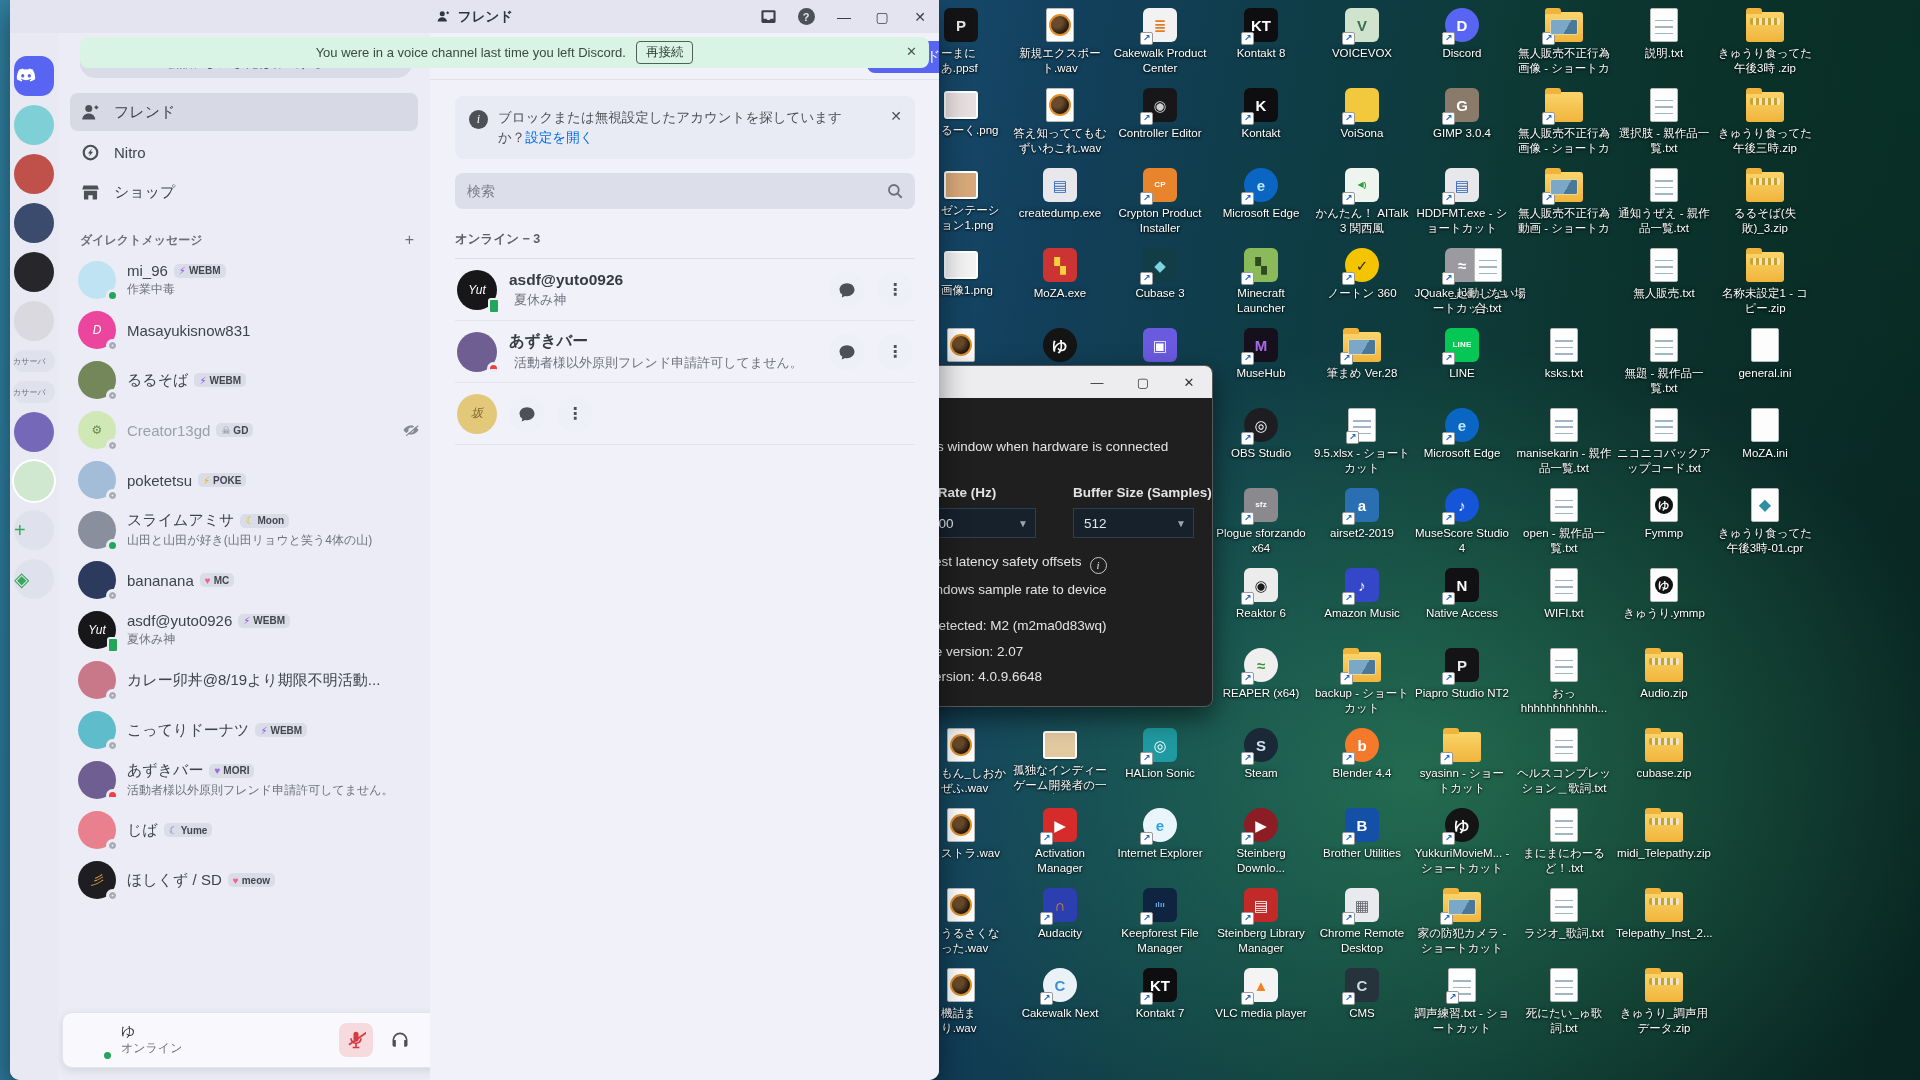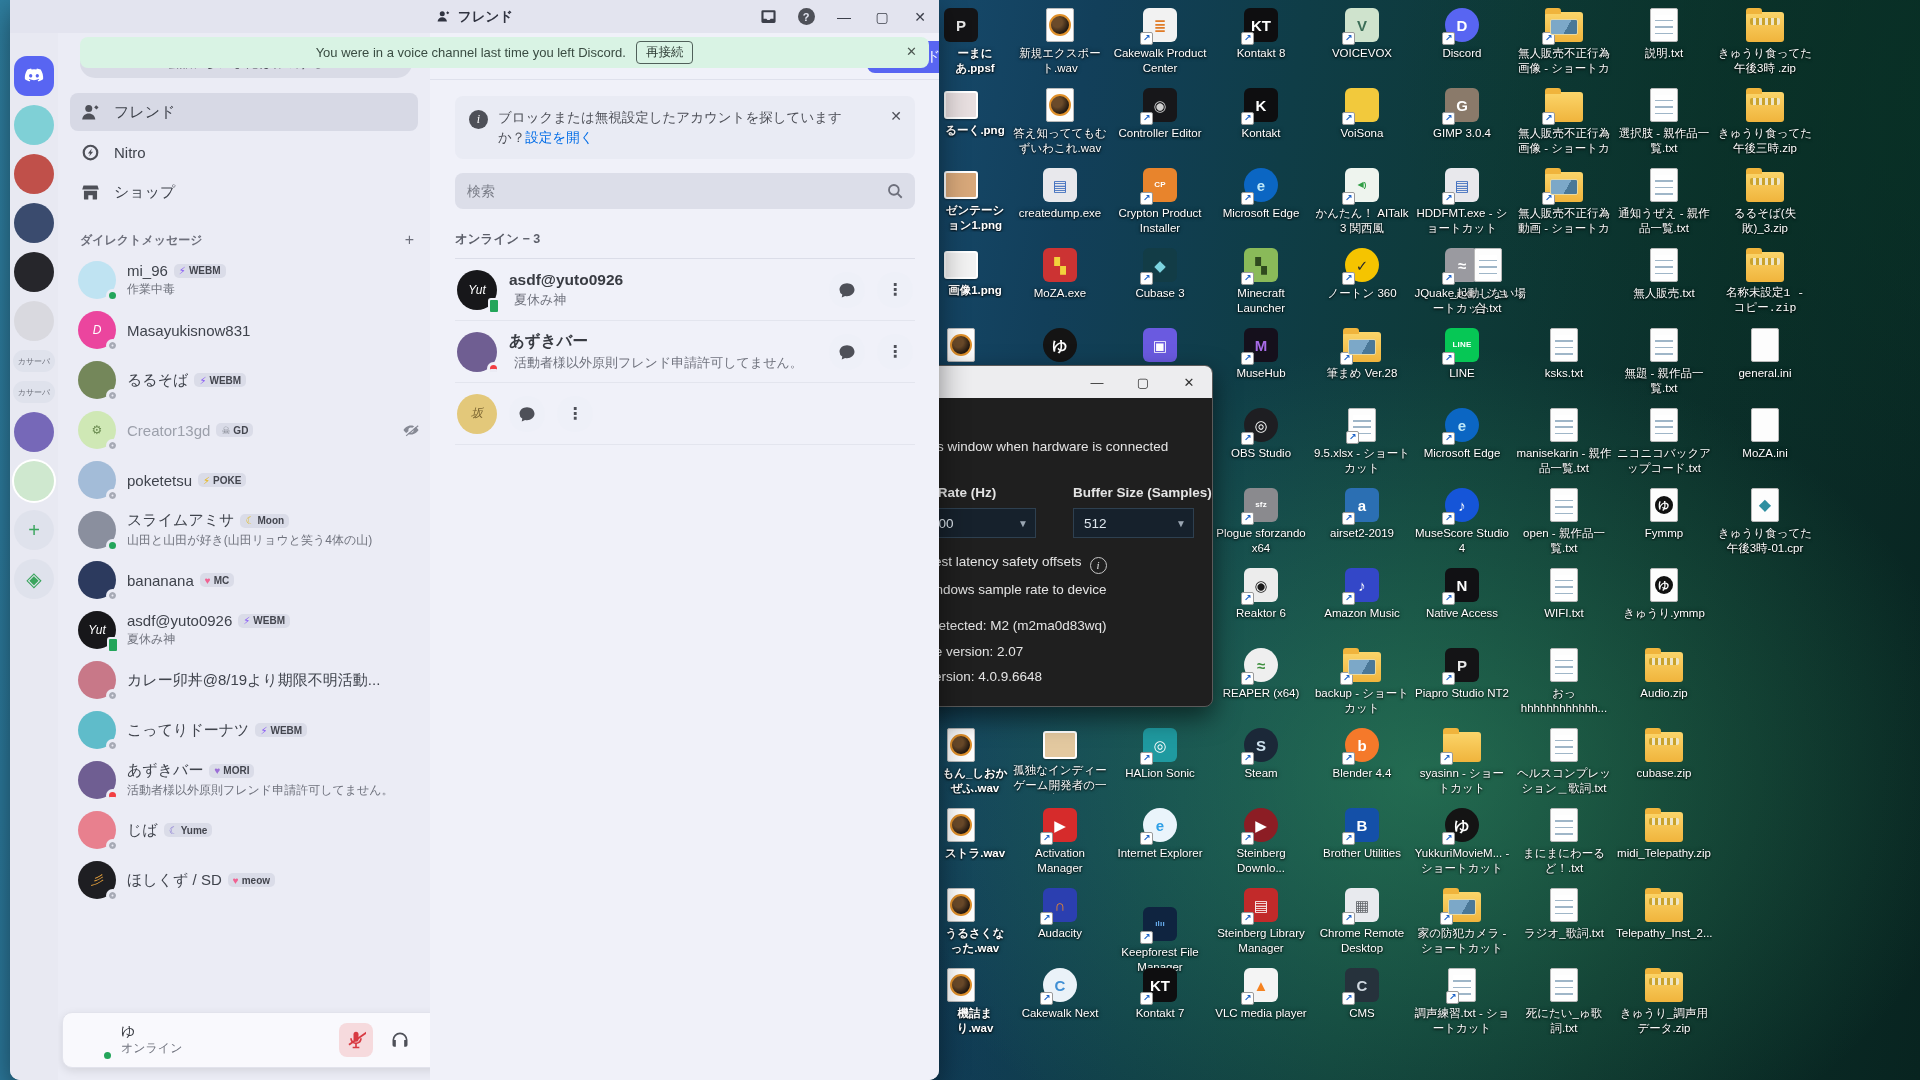--- a/index.html
+++ b/index.html
@@ -27,21 +27,21 @@
   .ik-cpr .ik-glyph { color:#2e8fa0; font-size:16px; }
   .ik-wav { background:#fdfdfd; border:1px solid #b9b9b9; border-radius:2px; width:28px; height:34px; }
   .ik-wav::after { content:""; width:18px; height:18px; border-radius:50%; background:radial-gradient(circle at 35% 35%, #6a4a2a 0 30%, #241a12 70%); border:2px solid #e0902a; }
   .ik-zip, .ik-folder, .ik-folderimg { width:38px; height:30px; background:linear-gradient(#fbd56a,#f0b43c); border-radius:3px; position:relative; margin-top:4px; }
   .ik-zip::before, .ik-folder::before, .ik-folderimg::before { content:""; position:absolute; top:-4px; left:0; width:16px; height:6px; background:#f0b43c; border-radius:3px 3px 0 0; }
   .ik-zip::after { content:""; position:absolute; left:4px; top:6px; right:4px; height:7px; background:repeating-linear-gradient(90deg,#caa32c 0 3px,#efe6c8 3px 6px); border-radius:2px; }
   .ik-folderimg::after { content:""; position:absolute; left:5px; top:7px; width:26px; height:14px; background:linear-gradient(120deg,#7ca8c8 0 60%,#4a7898 60%); border:1px solid #e8d8a0; border-radius:2px; }
   .ik-img { width:34px; height:28px; border:2px solid #fff; border-radius:3px; margin-top:3px; box-shadow:0 1px 2px rgba(0,0,0,.4); }
   .sc-arrow { position:absolute; left:-3px; bottom:-3px; width:13px; height:13px; background:#fff; border:1px solid #9a9a9a; border-radius:2px; color:#1d62c8; font-size:9px; line-height:11px; text-align:center; font-weight:bold; }
   .dlabel { display:block; margin-top:4px; font-size:11.5px; line-height:1.28; color:#fff; text-shadow:0 1px 2px rgba(0,0,0,.95), 0 0 4px rgba(0,0,0,.6); max-height:31px; overflow:hidden; }
-  .clip-left .dlabel { text-align:center; padding-left:28px;font-weight:bold; }
+  .clip-left .dlabel { text-align:left; padding-left:28px; }
 
   
   #audio-dialog { position:absolute; left:780px; top:365px; width:433px; height:342px; z-index:5; border-radius:8px; overflow:hidden;
     border:1px solid #5a5a5a; box-shadow:0 10px 26px rgba(0,0,0,.55); background:#1f1f1f; }
   .ad-titlebar { height:32px; background:#ededef; display:flex; justify-content:flex-end; align-items:stretch; }
   .ad-ctl { width:46px; display:flex; align-items:center; justify-content:center; font-size:13px; color:#333; }
   .ad-body { position:relative; height:310px; color:#e4e4e4; font-size:13.5px; }
   .ad-line { position:absolute; left:105px; white-space:nowrap; }
   .ad-field { position:absolute; height:30px; background:#16212c; border:1px solid #2e4050; color:#dfe7ee; font-size:13.5px; display:flex; align-items:center; }
   .ad-chev { position:absolute; right:7px; color:#9aa6b2; font-size:10px; }
@@ -61,21 +61,21 @@
   .voice-banner { position:absolute; left:70px; right:10px; top:37px; height:31px; z-index:30; background:#d9f3e4;
     border-radius:8px; display:flex; align-items:center; justify-content:center; gap:10px; color:#3a4c42; font-size:13px; }
   .reconnect-btn { border:1px solid #50605a; border-radius:4px; padding:2px 9px; font-size:12.5px; color:#2f3d36; background:transparent; }
   .vb-close { position:absolute; right:12px; top:7px; font-size:13px; color:#4a554f; }
 
   .win-body { display:flex; height:1047px; margin-top:0; }
 
   
   .rail { width:48px; background:#e8e9f2; padding-top:23px; display:flex; flex-direction:column; align-items:center; gap:9px; }
   .rail-item { flex:0 0 auto; }
-  .rail-avatar { display:flex; width:40px; height:40px; border-radius:50%; align-items:center; justify-content:center; font-size:11px; color:#555; overflow:hidden; }
+  .rail-avatar { display:flex; width:40px; height:40px; border-radius:50%; align-items:center; font-size:11px; color:#555; overflow:hidden; }
   .rt-home .rail-avatar { border-radius:13px; background:#5865f2; }
   .rt-home svg { width:24px; height:24px; }
   .rt-pill .rail-avatar { width:42px; height:22px; border-radius:11px; background:#dfe2ec; font-size:8px; color:#6a6d78; }
   .rt-add .rail-avatar, .rt-explore .rail-avatar { background:#dfe2ec; color:#3aa55d; font-size:20px; }
   .rt-avatar.active .rail-avatar { box-shadow:0 0 0 2px #fff; }
 
   
   .sidebar { width:372px; background:#ebecf5; position:relative; padding-top:15px; overflow:hidden; }
   .join-btn { margin:0 18px 15px 22px; height:30px; border-radius:16px; background:#d9dbe6; color:#4e5058; font-size:13px;
     display:flex; align-items:center; justify-content:center; }
@@ -394,21 +394,21 @@
     </span>
     <span class="dlabel">_起動しない場合.txt</span>
   </div>
       <div class="dicon" style="left: 1616px; top: 248px;">
     <span class="ik ik-txt">
       <span class="ik-glyph"></span>
 
     </span>
     <span class="dlabel">無人販売.txt</span>
   </div>
-      <div class="dicon" style="left: 1717px; top: 248px; font-family: Liberation Mono, monospace;">
+      <div class="dicon" style="left: 1717px; top: 248px;">
     <span class="ik ik-zip">
       <span class="ik-glyph"></span>
 
     </span>
     <span class="dlabel">名称未設定1 - コピー.zip</span>
   </div>
       <div class="dicon" style="left: 913px; top: 328px;">
     <span class="ik ik-wav">
       <span class="ik-glyph"></span>
 
@@ -766,21 +766,21 @@
     <span class="dlabel">うるさくなった.wav</span>
   </div>
       <div class="dicon" style="left: 1012px; top: 888px;">
     <span class="ik ik-app" style="background: rgb(43, 63, 176);">
       <span class="ik-glyph" style="color: rgb(240, 138, 42);">∩</span>
       <span class="sc-arrow">↗</span>
     </span>
     <span class="dlabel">Audacity</span>
   </div>
       <div class="dicon" style="left: 1112px; top: 888px;">
-    <span class="ik ik-app g-small" style="background: rgb(15, 36, 64); margin-top: 19px;">
+    <span class="ik ik-app g-small" style="background: rgb(15, 36, 64);">
       <span class="ik-glyph" style="color: rgb(106, 176, 243);">ılıı</span>
       <span class="sc-arrow">↗</span>
     </span>
     <span class="dlabel">Keepforest File Manager</span>
   </div>
       <div class="dicon" style="left: 1213px; top: 888px;">
     <span class="ik ik-app" style="background: rgb(194, 42, 42);">
       <span class="ik-glyph" style="color: rgb(255, 255, 255);">▤</span>
       <span class="sc-arrow">↗</span>
     </span>

